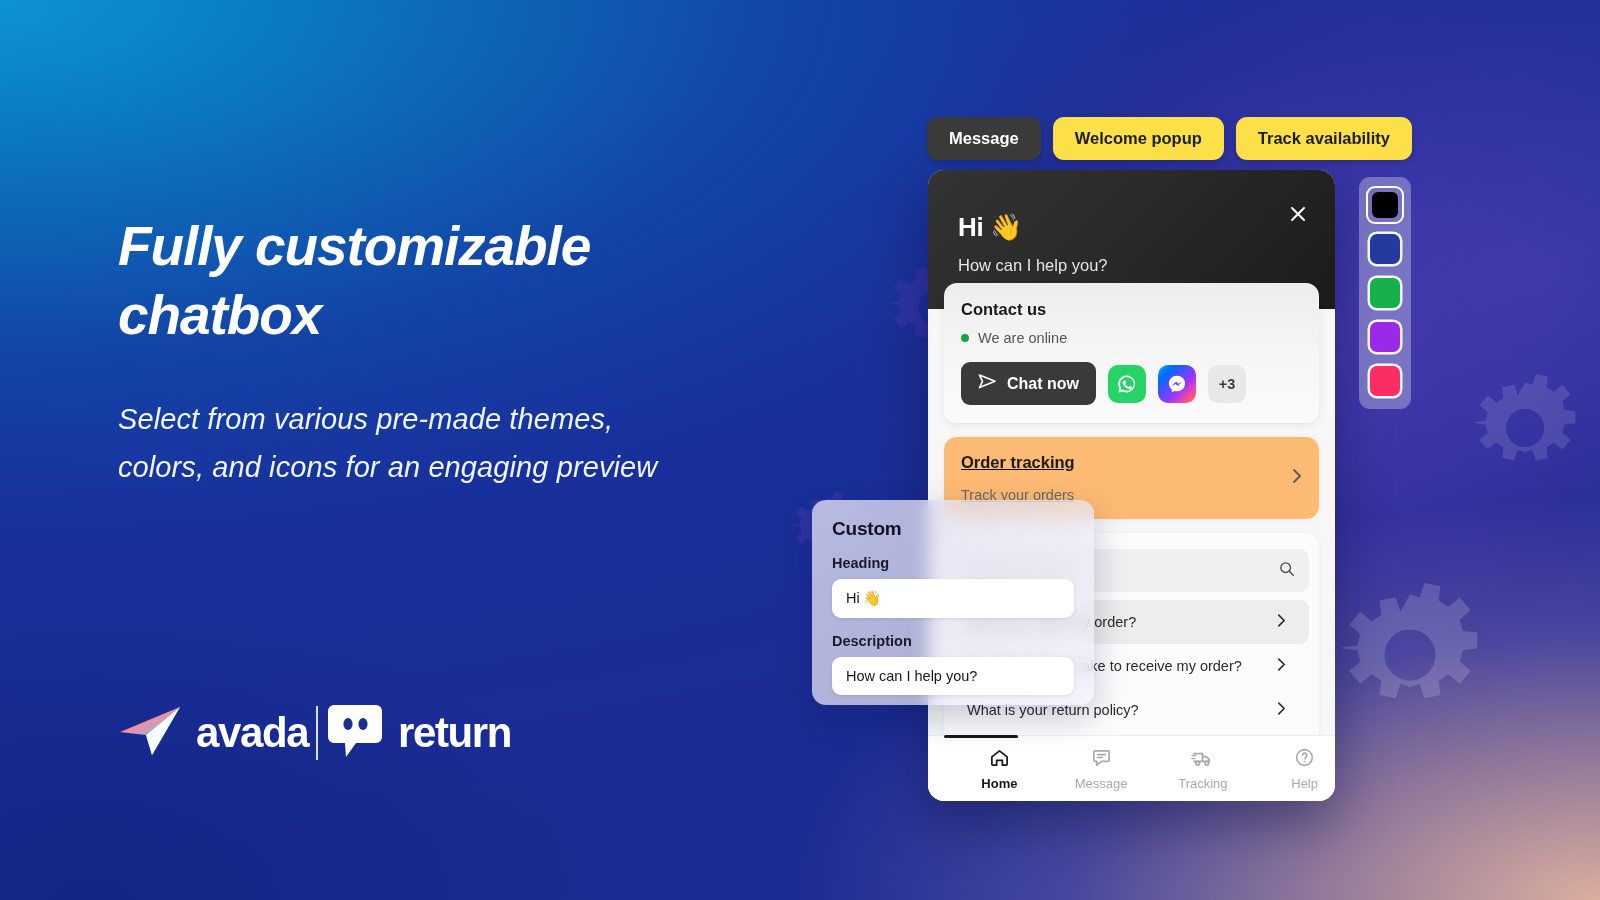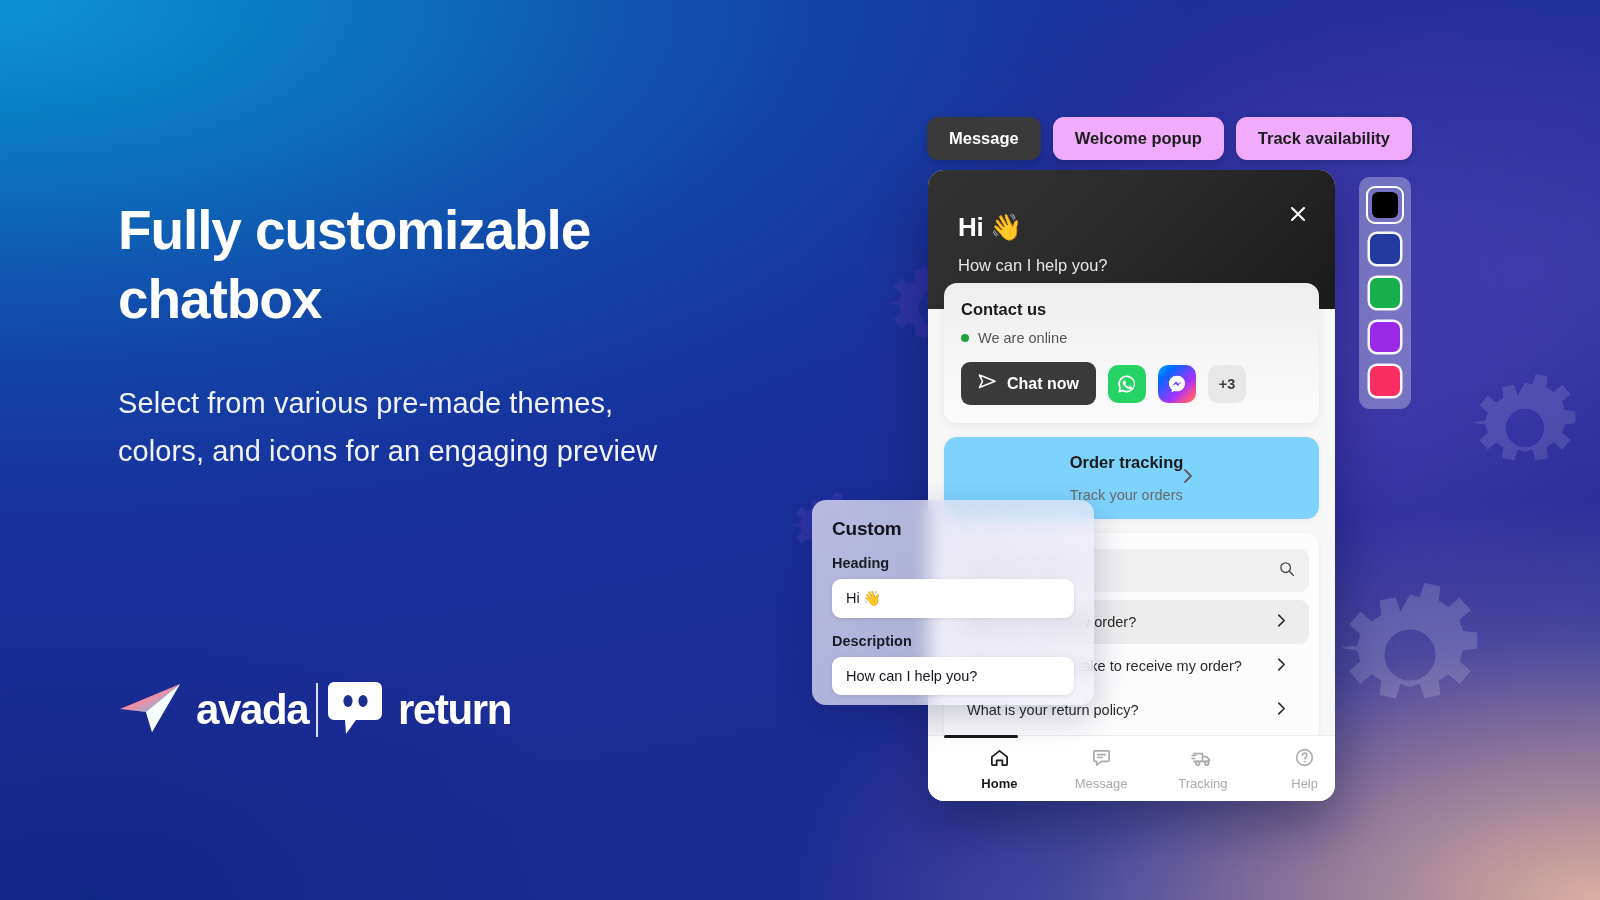--- a/index.html
+++ b/index.html
@@ -28,41 +28,41 @@
     background:radial-gradient(58% 58% at 62% 42%, rgba(72,56,175,0.78) 0%, rgba(52,40,150,0.30) 52%, rgba(0,0,0,0) 76%);
   }
   .bg-corner-dark {
     position:absolute; left:0; bottom:0; width:58%; height:52%;
     background:radial-gradient(80% 90% at 10% 100%, rgba(12,36,128,0.72) 0%, rgba(12,36,128,0) 70%);
   }
   .gear { position:absolute; opacity:.30; }
   .gear svg { display:block; }
 
   
-  .left { position:absolute; left:118px; top:196px; width:640px; z-index:4; }
+  .left { position:absolute; left:118px; top:212px; width:640px; z-index:4;font-style:italic; }
   h1.headline {
     font-size:55px; line-height:1.26; font-weight:700;
     letter-spacing:-1.1px; color:#ffffff;
   }
   .sub {
     margin-top:44px; font-size:29px; line-height:1.68;
     color:#f1f4ff; font-weight:400; letter-spacing:.1px;
   }
 
   
-  .logos { position:absolute; left:118px; top:680px; display:flex; align-items:center; z-index:4; }
+  .logos { position:absolute; left:118px; top:703px; display:flex; align-items:center; z-index:4; }
   .logo-group { display:flex; align-items:center; gap:14px; }
   .logo-word { color:#fff; font-size:42px; font-weight:700; letter-spacing:-1.4px; }
   .logo-div { width:2px; height:54px; background:rgba(255,255,255,.85); margin:0 8px; }
 
   
   .tabs { position:absolute; left:927px; top:117px; display:flex; gap:12px; z-index:6; }
   .tab {
     padding:12px 22px; border-radius:11px; font-size:16.5px; font-weight:700;
-    background:#f0abfc; color:#1d1d1d; white-space:nowrap; cursor:pointer;
+    background:#fde047; color:#1d1d1d; white-space:nowrap; cursor:pointer;
     box-shadow:0 2px 7px rgba(0,0,0,.18);
   }
   .tab.active { background:#3a3a3a; color:#ffffff; }
 
   
   .widget {
     position:absolute; left:928px; top:170px; width:407px; height:631px;
     border-radius:16px; overflow:hidden; z-index:5;
     background:#f7f7f8;
     box-shadow:0 22px 54px rgba(5,10,50,.40);
@@ -93,23 +93,23 @@
     background:#3a3a3a; color:#fff; border-radius:9px; padding:11px 17px;
     display:flex; align-items:center; gap:10px; font-size:16px; font-weight:700;
     cursor:pointer;
   }
   .sicon { width:38px; height:38px; border-radius:10px; display:flex; align-items:center; justify-content:center; cursor:pointer; }
   .sicon.wa { background:#25D366; }
   .sicon.ms { background:linear-gradient(135deg,#00B2FF 0%,#006AFF 22%,#A033FF 62%,#FF5280 85%,#FF7061 100%); }
   .sicon.more { background:#e8e8e9; color:#3d3d3d; font-size:14.5px; font-weight:700; }
 
   .row-card {
-    background:#7dd3fc; border-radius:13px; margin-top:14px; padding:16px 17px;
-    display:flex; align-items:center; justify-content:center;
-    box-shadow:0 1px 6px rgba(0,0,0,.05); cursor:pointer;
+    background:#fdba74; border-radius:13px; margin-top:14px; padding:16px 17px;
+    display:flex; align-items:center; justify-content:space-between;
+    box-shadow:0 1px 6px rgba(0,0,0,.05); cursor:pointer;text-decoration:underline;
   }
   .row-card h3 { font-size:16.5px; font-weight:700; color:#1b1b1b; }
   .row-card p { font-size:14.5px; color:#6a6a6a; margin-top:15px; }
   .chev { color:#5c5c5c; flex-shrink:0; }
 
   .faq-card {
     background:#fcfcfd; border-radius:13px; margin-top:14px; padding:9px 0 10px;
     box-shadow:0 1px 6px rgba(0,0,0,.05);
   }
   .search {

